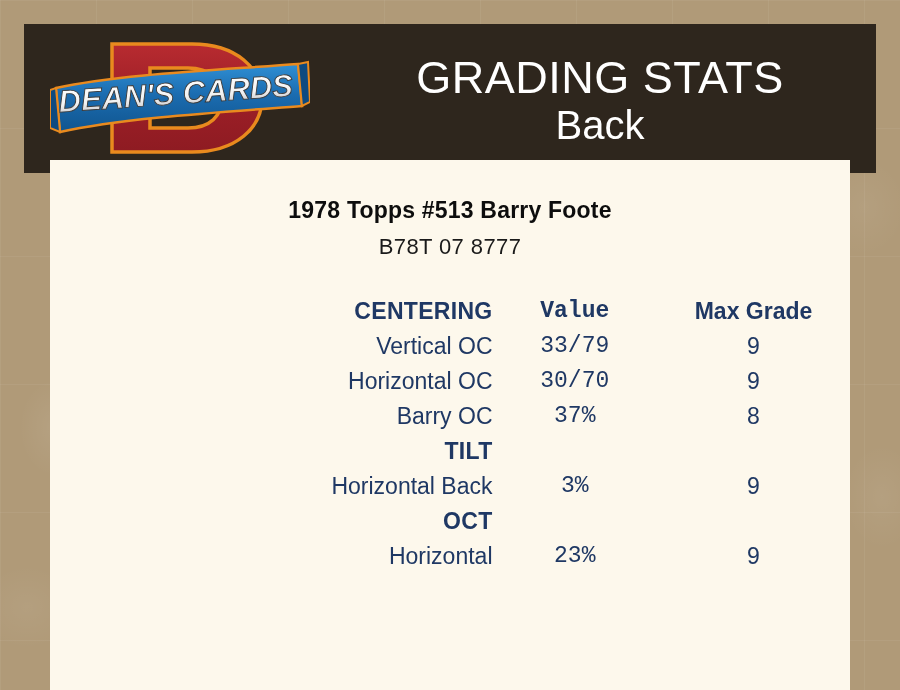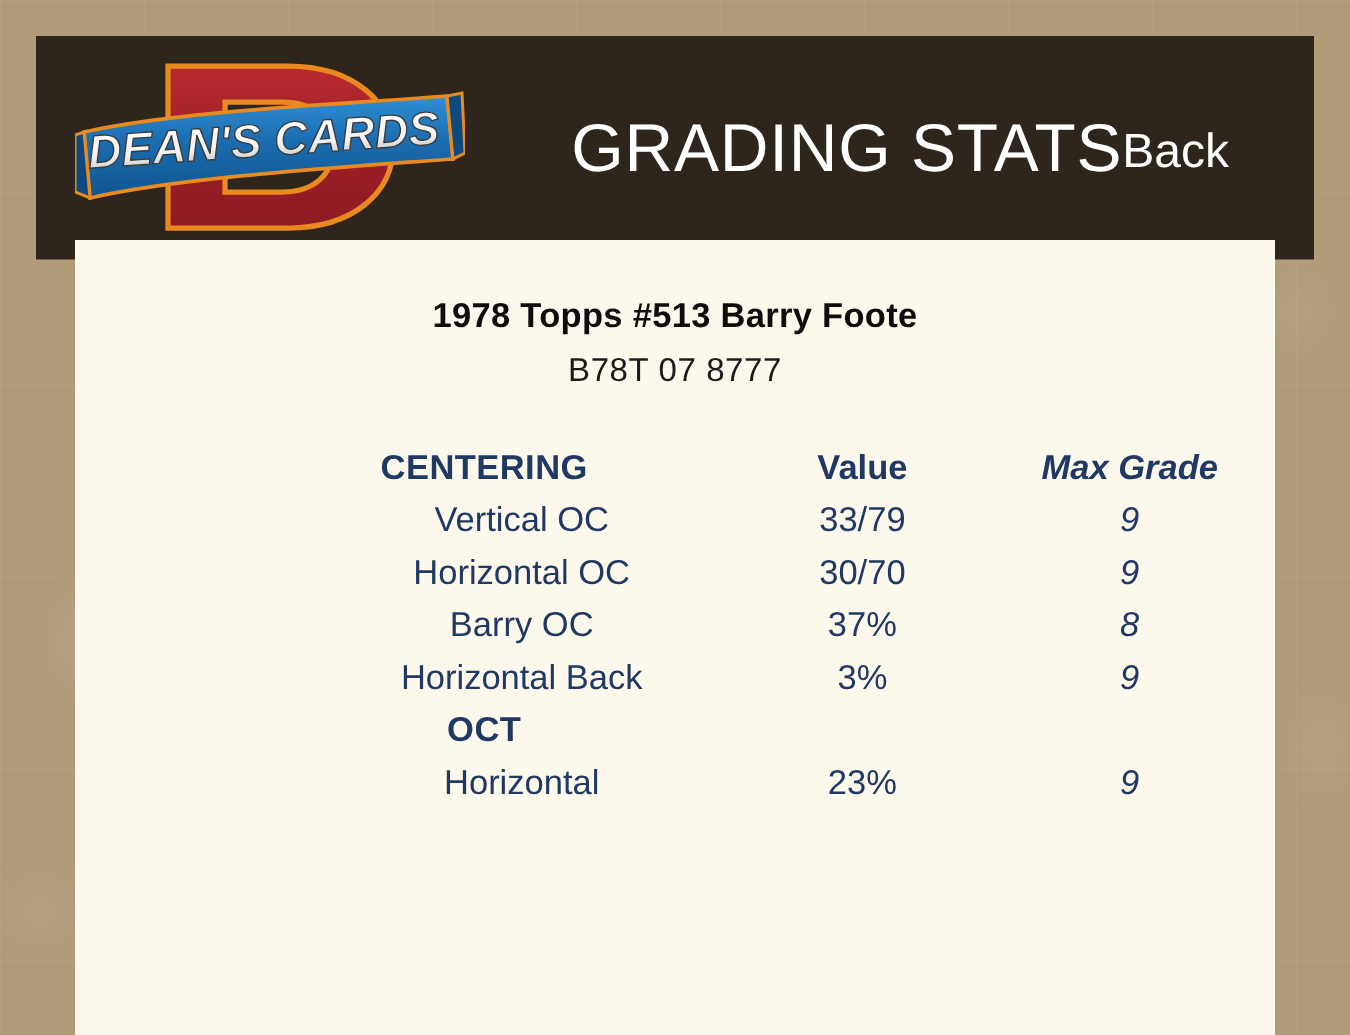--- a/index.html
+++ b/index.html
@@ -59,34 +59,34 @@
   }
 
   
   #header-titles {
     position: absolute;
     left: 300px;
     top: 0;
     width: 552px;
     height: 149px;
     display: flex;
-    flex-direction: row;
+    flex-direction: column;
     align-items: center;
     justify-content: center;
   }
   #grading-title {
     color: #ffffff;
     font-size: 45px;
     line-height: 50px;
     letter-spacing: 0.5px;
     font-weight: normal;
   }
   #grading-subtitle {
     color: #ffffff;
-    font-size: 32px;
+    font-size: 40px;
     line-height: 40px;
     font-weight: normal;
     margin-top: 2px;
   }
 
   
   #content-panel {
     position: absolute;
     left: 50px;
     top: 160px;
@@ -118,23 +118,23 @@
     width: 100%;
     border-collapse: collapse;
     color: #1f3864;
   }
   #stats-table th, #stats-table td {
     padding: 0;
     font-size: 23px;
     line-height: 35px;
     vertical-align: middle;
   }
-  .col-label   { width: 360px; text-align: center; }
-  .col-value   { width: 200px; text-align: center; }
-  .col-grade   { width: 240px; text-align: center; font-style: italic; }
+  .col-label   { width: 360px; text-align: right; }
+  .col-value   { width: 200px; text-align: center; font-family: Liberation Mono, monospace; }
+  .col-grade   { width: 240px; text-align: center; }
 
   .section-label {
     font-weight: bold;
     padding-left: 102px !important;
     letter-spacing: 0.3px;
   }
   .row-label {
     font-weight: normal;
     padding-left: 152px !important;
   }
@@ -214,20 +214,25 @@
           <td class="col-label row-label">Horizontal OC</td>
           <td class="col-value cell-value">30/70</td>
           <td class="col-grade cell-grade">9</td>
         </tr>
         <tr>
           <td class="col-label row-label">Barry OC</td>
           <td class="col-value cell-value">37%</td>
           <td class="col-grade cell-grade">8</td>
         </tr>
         <tr>
+          <td class="col-label section-label">TILT</td>
+          <td class="col-value cell-value"></td>
+          <td class="col-grade cell-grade"></td>
+        </tr>
+        <tr>
           <td class="col-label row-label">Horizontal Back</td>
           <td class="col-value cell-value">3%</td>
           <td class="col-grade cell-grade">9</td>
         </tr>
         <tr>
           <td class="col-label section-label">OCT</td>
           <td class="col-value cell-value"></td>
           <td class="col-grade cell-grade"></td>
         </tr>
         <tr>

